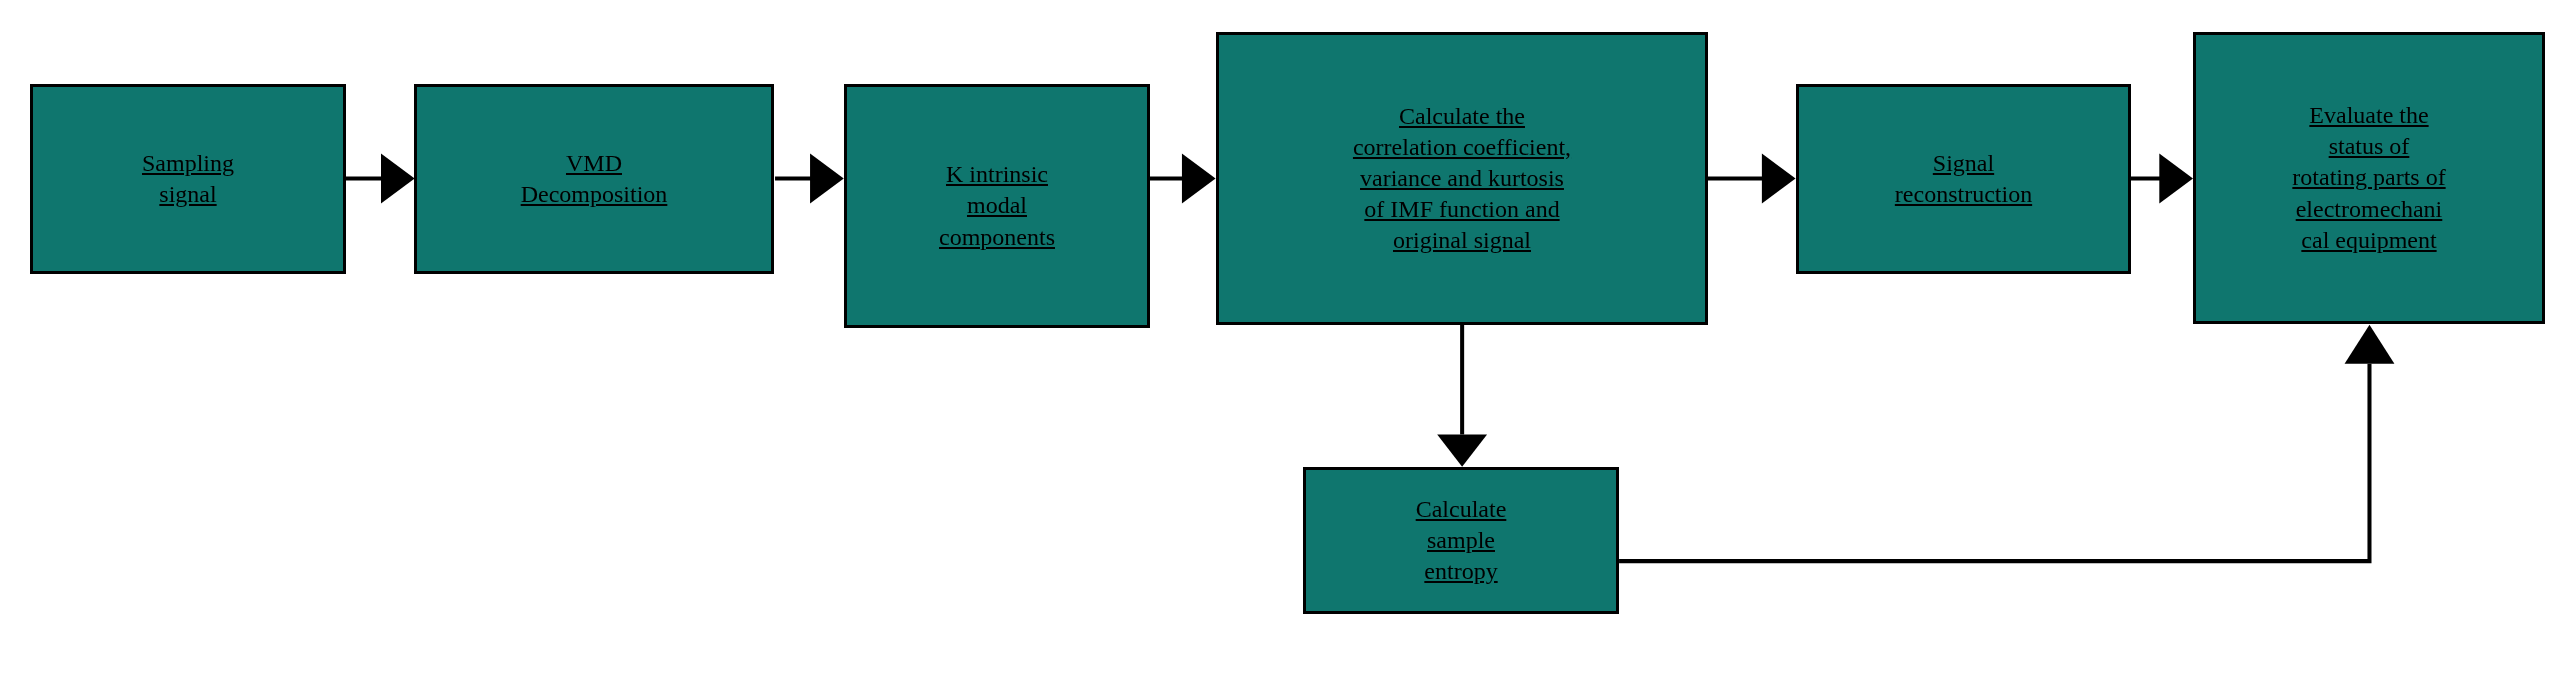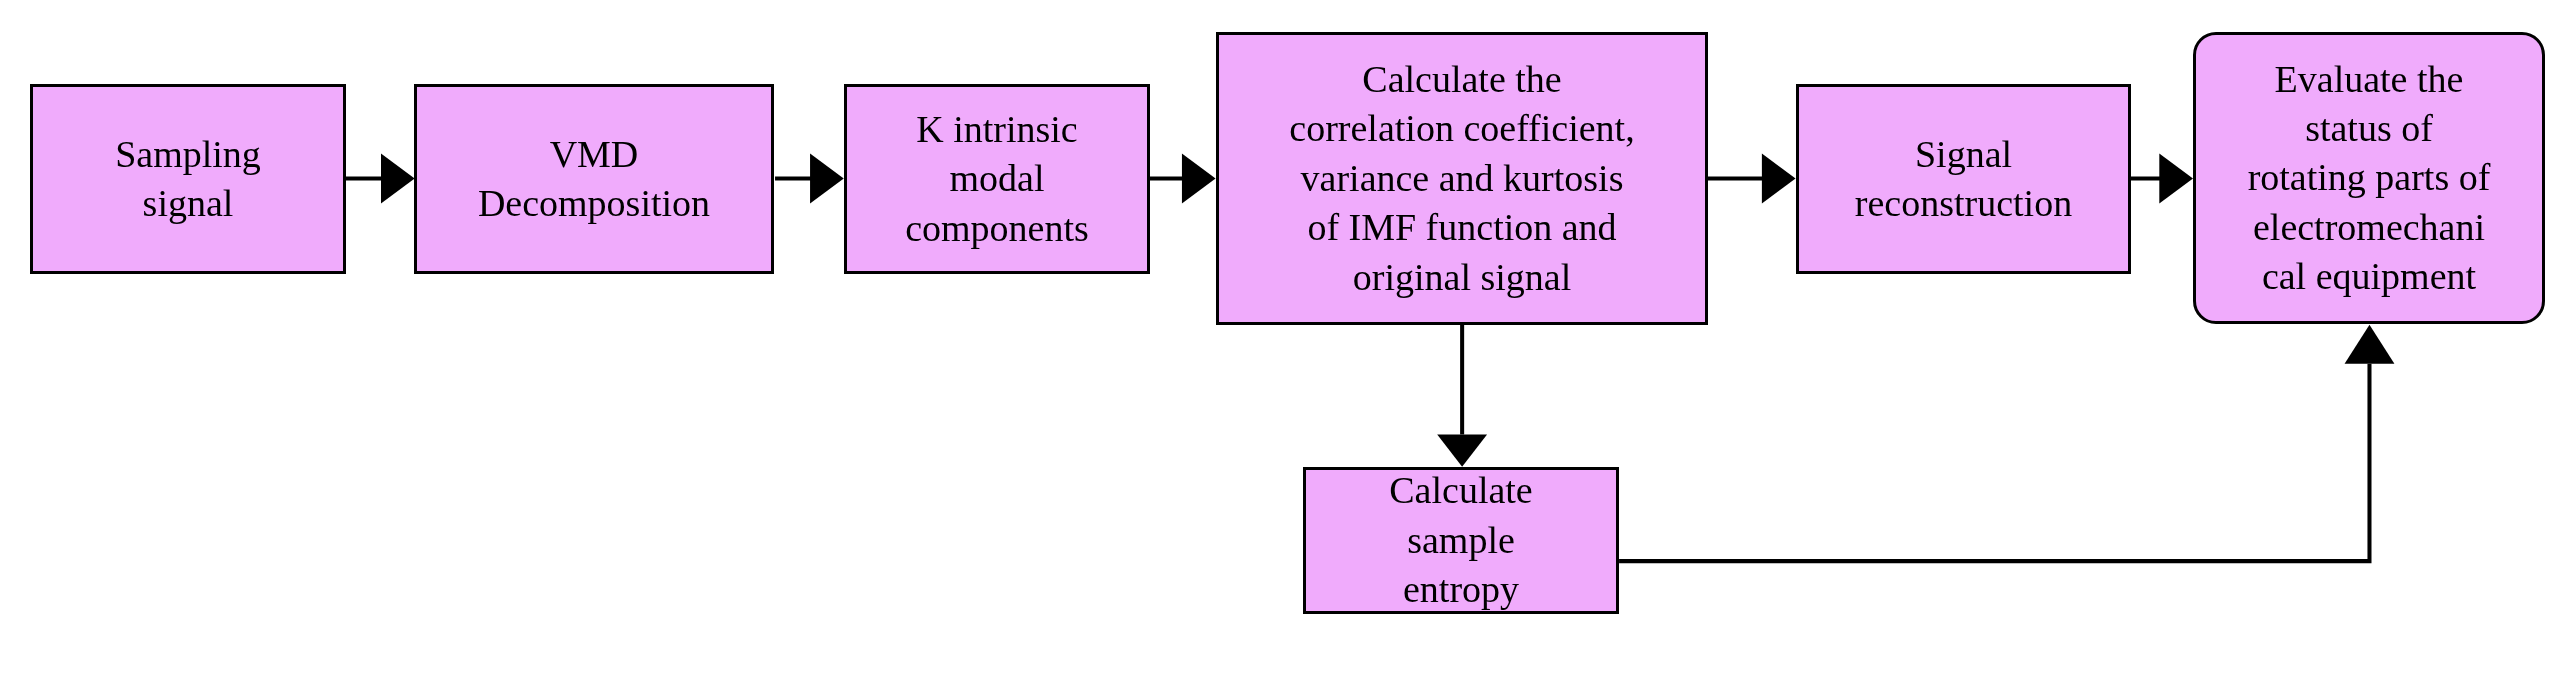--- a/index.html
+++ b/index.html
@@ -12,37 +12,38 @@
     width: 2576px;
     height: 679px;
     background: #ffffff;
     overflow: hidden;
     font-family: "Liberation Serif", "DejaVu Serif", serif;
   }
   .node {
     position: absolute;
     box-sizing: border-box;
     border: 3.4px solid #000000;
-    background: #f0abfc;
+    background: #0f766e;
     display: flex;
     align-items: center;
     justify-content: center;
     text-align: center;
     color: #000000;
-    font-size: 38px;
+    font-size: 24px;
     line-height: 1.30;
     padding: 2.7px 5.4px;
     white-space: pre-line;
+    text-decoration: underline;
   }
   #n1 { left: 30px;   top: 84px; width: 316px; height: 190px; }
   #n2 { left: 414px;  top: 84px; width: 360px; height: 190px; }
-  #n3 { left: 844px; top: 84px; width: 306px; height: 190px; }
+  #n3 { left: 844px; top: 84px; width: 306px; height: 244px; }
   #n4 { left: 1216px; top: 32px;  width: 492px; height: 293px; }
   #n5 { left: 1796px; top: 84px; width: 335px; height: 190px; }
-  #n6 { left: 2193px; top: 32px;  width: 352px; height: 292px; border-radius: 23px; }
+  #n6 { left: 2193px; top: 32px;  width: 352px; height: 292px; }
   #n7 { left: 1303px; top: 467px; width: 316px; height: 147px; }
 
   .edge-svg {
     position: absolute;
     left: 0;
     top: 0;
     width: 2576px;
     height: 679px;
     pointer-events: none;
   }

